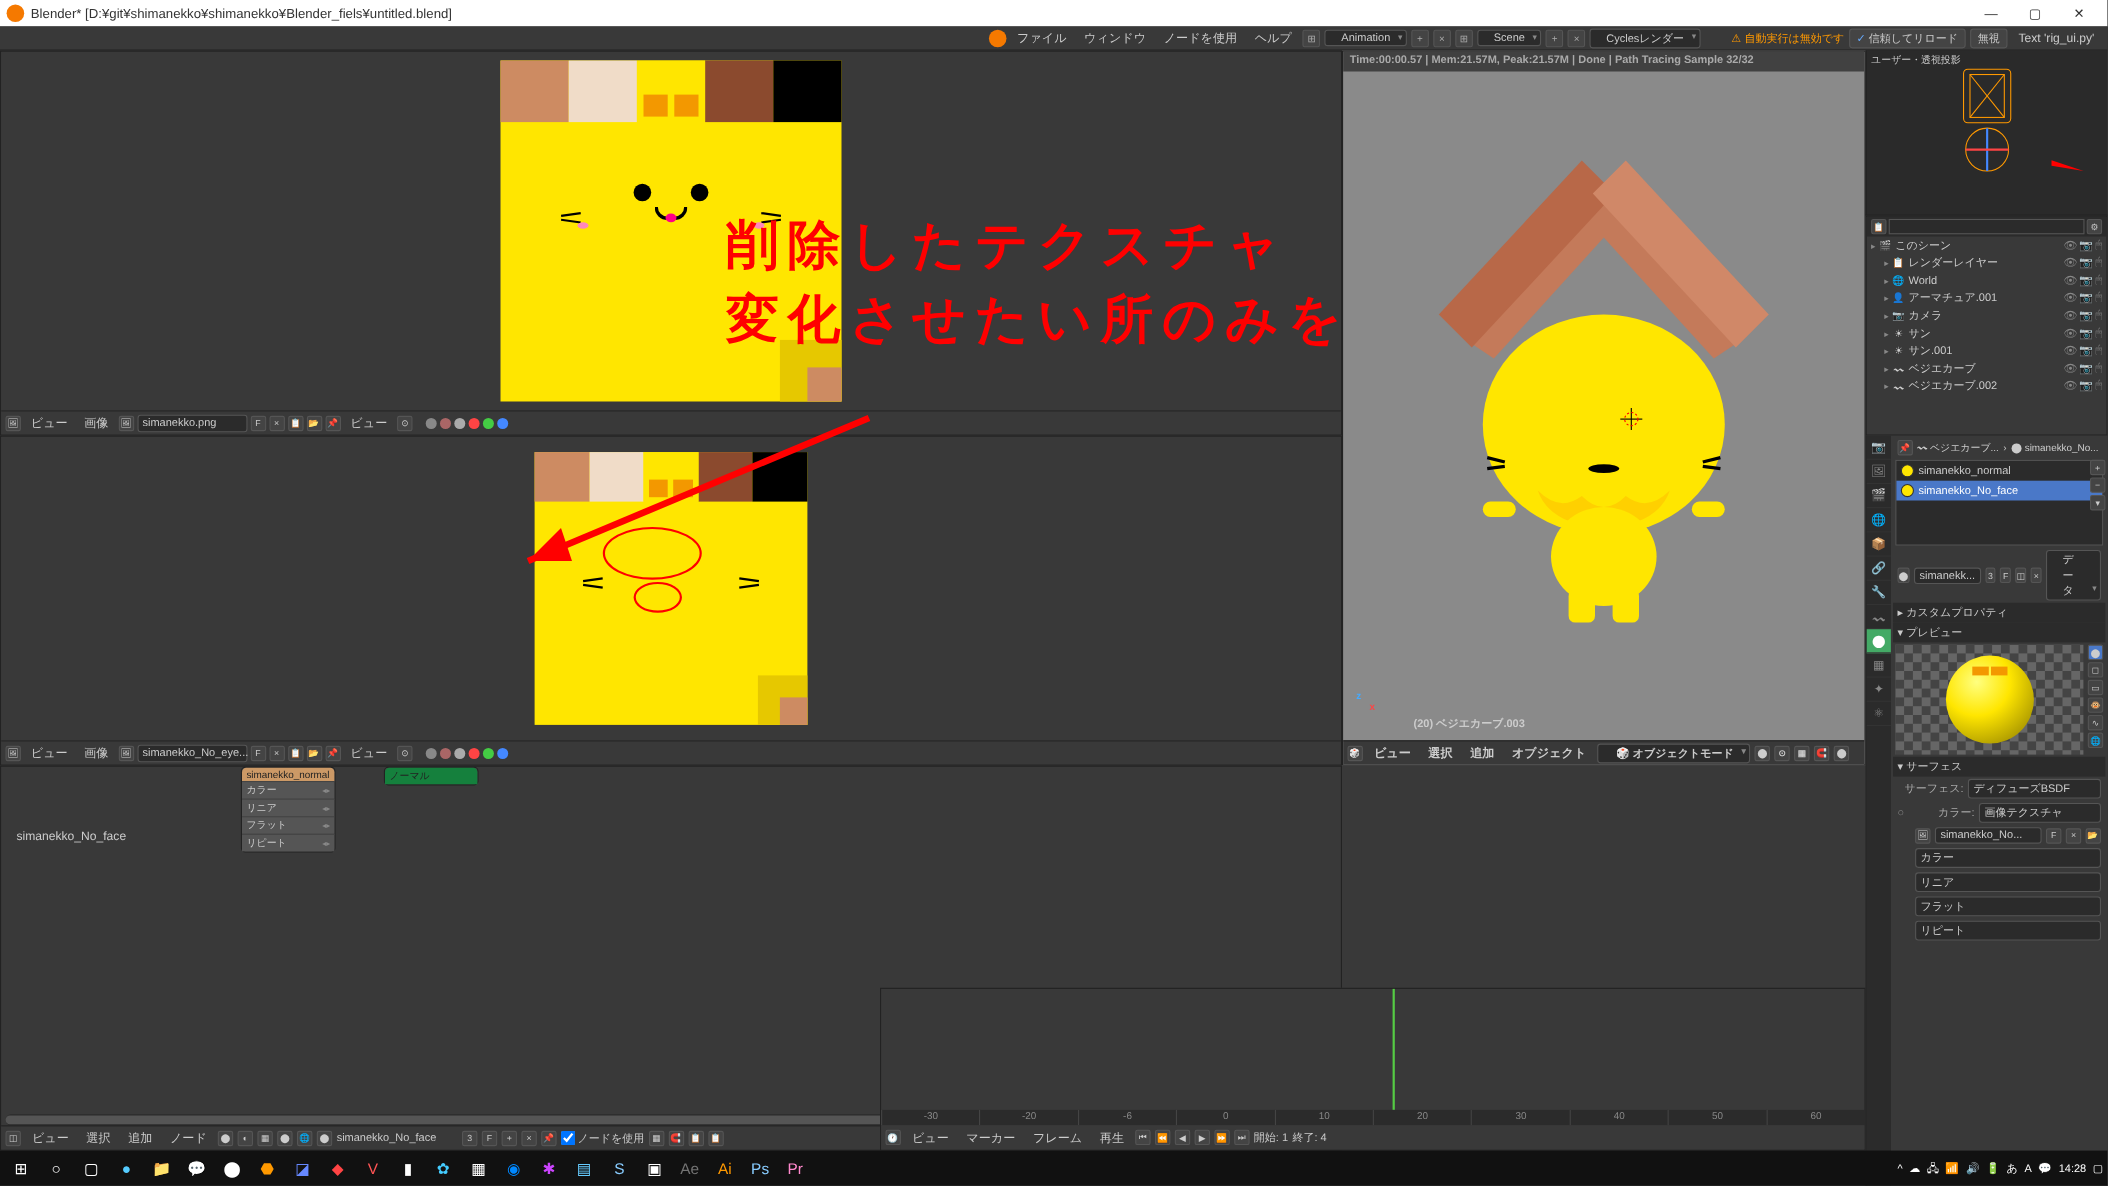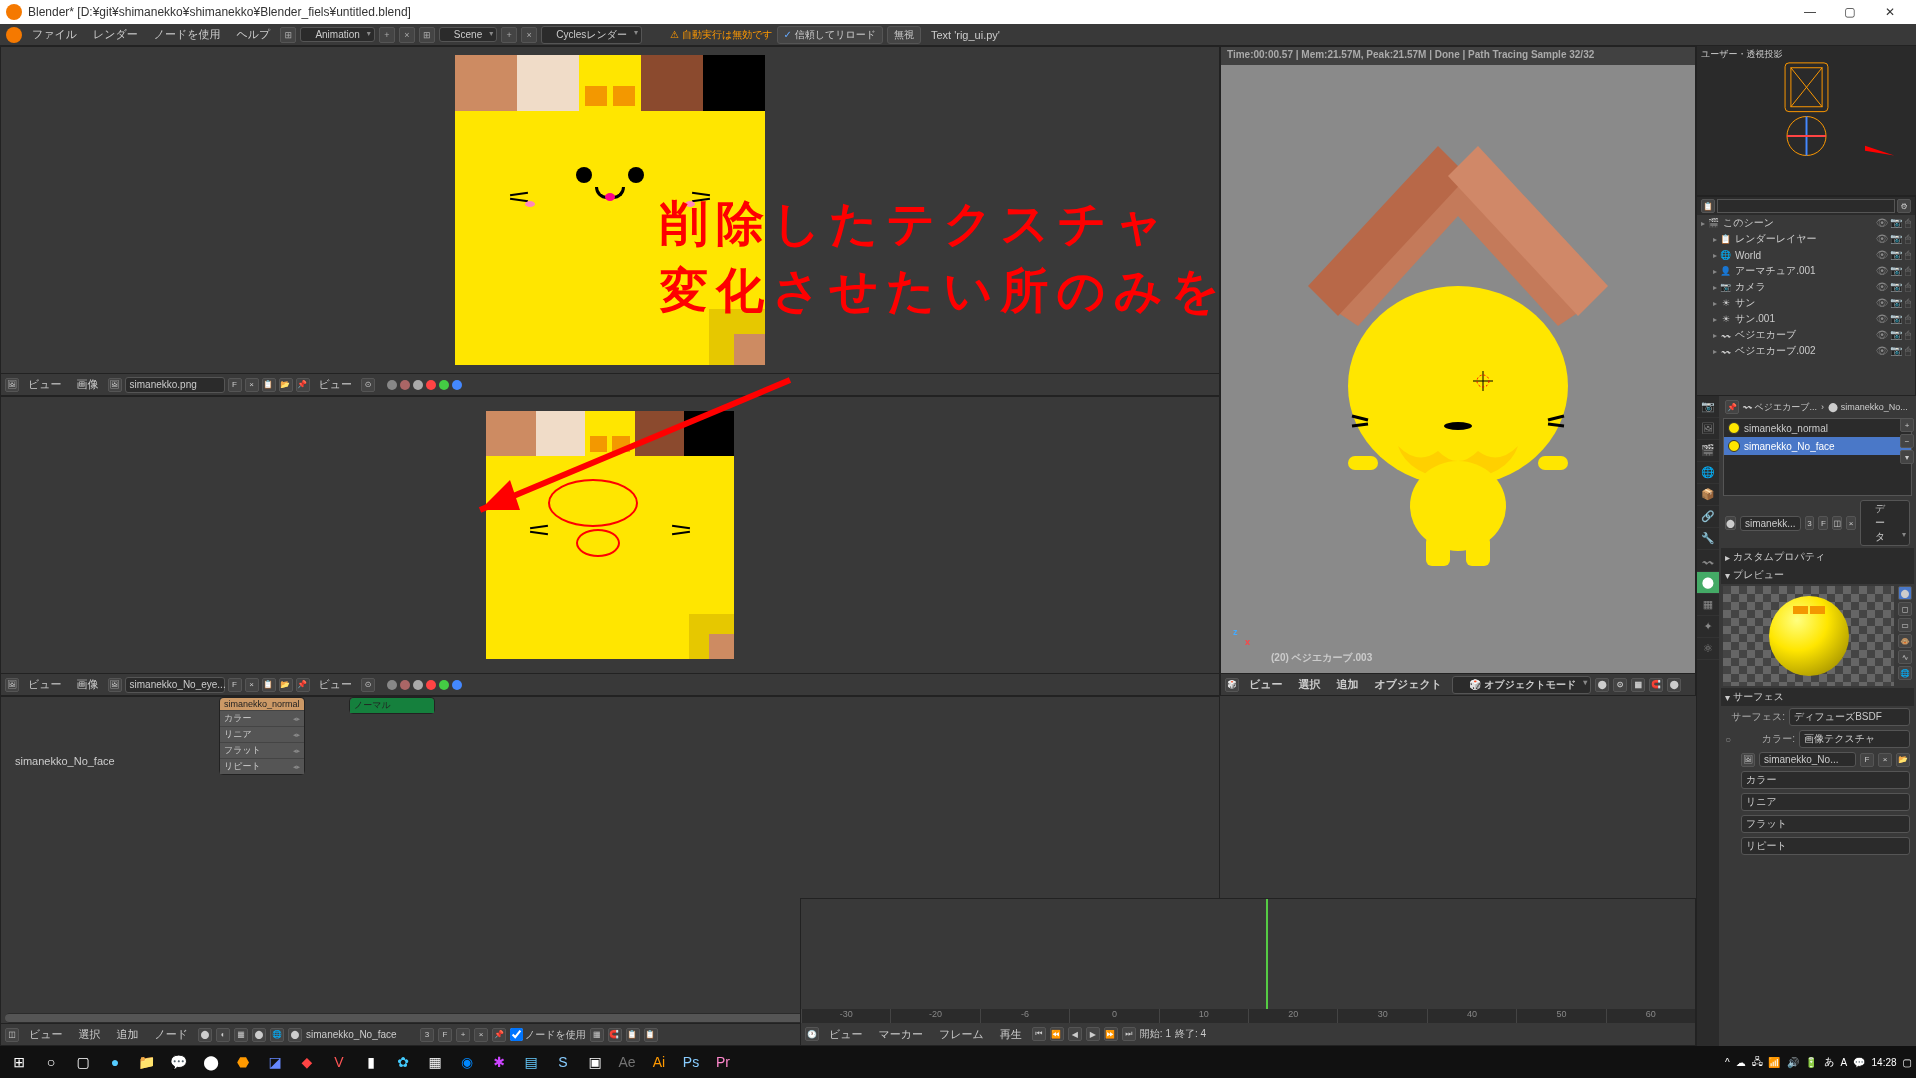--- a/index.html
+++ b/index.html
@@ -5,21 +5,21 @@
 * { margin: 0; padding: 0; box-sizing: border-box; font-family: "Segoe UI", sans-serif; }
 body { background: #393939; color: #ccc; width: 1916px; height: 1078px; overflow: hidden; position: relative; font-size: 11px; }
 
 
 .titlebar { height: 24px; background: #fff; color: #333; display: flex; align-items: center; padding: 0 6px; font-size: 12px; }
 .titlebar .logo { width: 16px; height: 16px; background: #f57900; border-radius: 50%; margin-right: 6px; }
 .titlebar .spacer { flex: 1; }
 .titlebar .winbtn { width: 40px; height: 24px; display: flex; align-items: center; justify-content: center; color: #333; }
 
 
-.topbar { height: 22px; background: #393939; border-bottom: 1px solid #222; display: flex; align-items: center; padding: 0 6px; gap: 4px; }
+.topbar { height: 22px; background: #393939; border-bottom: 1px solid #222; display: flex; align-items: center; padding: 0 6px; gap: 4px; justify-content: flex-end; }
 .topbar .logo2 { width: 16px; height: 16px; background: #f57900; border-radius: 50%; }
 .menuitem { padding: 0 6px; color: #ccc; font-size: 11px; }
 .dropdown { background: #2b2b2b; border: 1px solid #555; padding: 1px 14px 1px 14px; border-radius: 3px; font-size: 10px; color: #ccc; position: relative; }
 .dropdown::after { content: "▾"; position: absolute; right: 3px; font-size: 8px; color: #888; }
 .iconbtn { width: 16px; height: 16px; background: #444; border: 1px solid #555; border-radius: 2px; display: flex; align-items: center; justify-content: center; font-size: 9px; color: #aaa; }
 .warn { color: #f90; font-size: 10px; display: flex; align-items: center; gap: 3px; }
 .warn::before { content: "⚠"; }
 .topbtn { background: #444; border: 1px solid #555; padding: 1px 6px; border-radius: 3px; font-size: 10px; }
 
 
@@ -137,21 +137,21 @@
   <span>Blender* [D:¥git¥shimanekko¥shimanekko¥Blender_fiels¥untitled.blend]</span>
   <span class="spacer"></span>
   <span class="winbtn">—</span>
   <span class="winbtn">▢</span>
   <span class="winbtn">✕</span>
 </div>
 
 <div class="topbar">
   <span class="logo2"></span>
   <span class="menuitem">ファイル</span>
-  <span class="menuitem">レンダー</span>
+  <span class="menuitem">ウィンドウ</span>
   <span class="menuitem">ノードを使用</span>
   <span class="menuitem">ヘルプ</span>
   <span class="iconbtn">⊞</span>
   <span class="dropdown">Animation</span>
   <span class="iconbtn">+</span>
   <span class="iconbtn">×</span>
   <span class="iconbtn">⊞</span>
   <span class="dropdown">Scene</span>
   <span class="iconbtn">+</span>
   <span class="iconbtn">×</span>
@@ -349,21 +349,21 @@
       <g transform="translate(195,285)">
           <line x1="-10" y1="0" x2="10" y2="0" stroke="#000"></line>
           <line x1="0" y1="-10" x2="0" y2="10" stroke="#000"></line>
           <circle r="6" fill="none" stroke="#f00" stroke-dasharray="2"></circle>
         </g>
     </svg>
     <div class="axis">
       <div class="z">z</div>
         <div class="x" style="margin-left:12px">x</div>
     </div>
-    <span style="position:absolute; bottom:30px; left:50px; color:#ccc; font-size:10px">(20) ベジエカーブ.003</span>
+    <span style="position:absolute; bottom:30px; left:64px; color:#ccc; font-size:10px">(20) ベジエカーブ.003</span>
     <div class="vp-footer">
       <span class="sqbtn">🎲</span>
       <span class="menuitem">ビュー</span>
       <span class="menuitem">選択</span>
       <span class="menuitem">追加</span>
       <span class="menuitem">オブジェクト</span>
       <span class="dropdown" style="padding-left:16px">🎲 <span>オブジェクトモード</span></span>
       <span class="sqbtn">⬤</span>
       <span class="sqbtn">⊙</span>
       <span class="sqbtn">▦</span>

